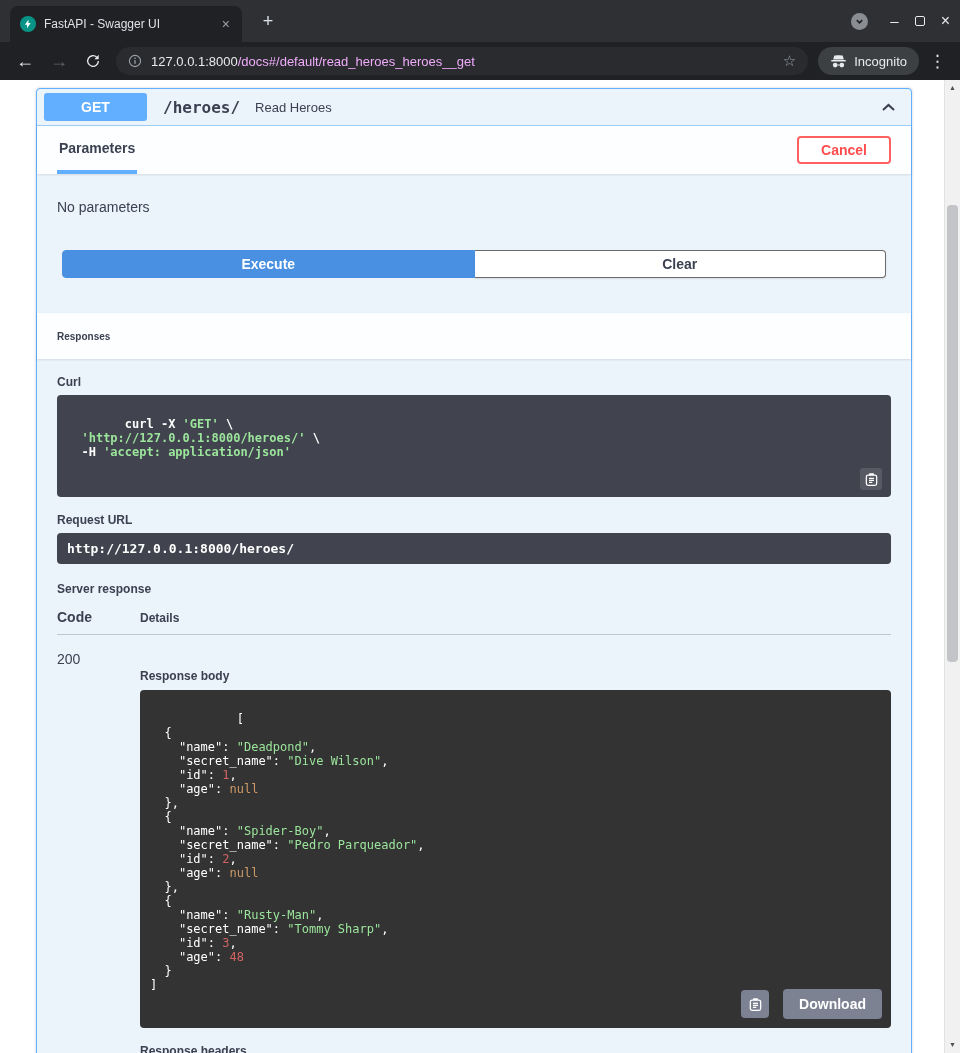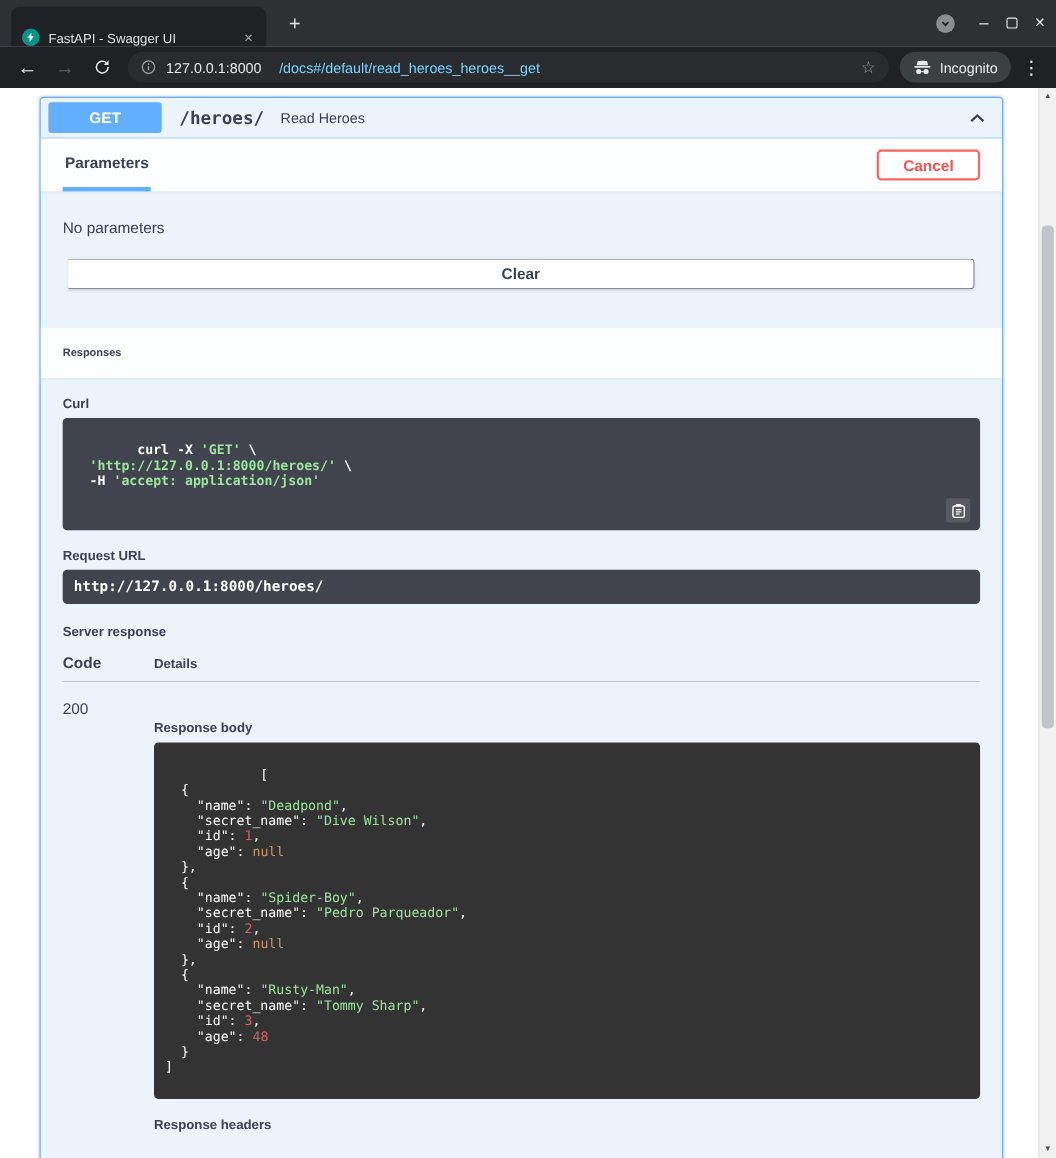--- a/index.html
+++ b/index.html
@@ -2,21 +2,21 @@
 <html><head>
 <meta charset="utf-8">
 <style>
   * { box-sizing: border-box; margin: 0; padding: 0; }
   html, body { width: 960px; height: 1053px; overflow: hidden; background: #fff;
     font-family: "Liberation Sans", sans-serif; }
 
   
   .titlebar { position: absolute; top: 0; left: 0; width: 100%; height: 42px; background: #2e3033; }
   .tab { position: absolute; left: 10px; top: 6px; width: 232px; height: 36px; background: #202124;
-    border-radius: 8px 8px 0 0; display: flex; align-items: flex-end; padding: 0 10px; }
+    border-radius: 8px 8px 0 0; display: flex; align-items: center; padding: 0 10px; }
   .favicon { width: 16px; height: 16px; border-radius: 50%; background: #079486; display: flex;
     align-items: center; justify-content: center; margin-right: 8px; flex: none; }
   .favicon svg { display: block; }
   .tab-title { color: #dee1e6; font-size: 12px; flex: 1; white-space: nowrap; overflow: hidden; }
   .tab-close { color: #9aa0a6; font-size: 14px; padding: 0 2px; }
   .newtab-btn { position: absolute; left: 256px; top: 10px; color: #dee1e6; font-size: 18px;
     width: 24px; height: 24px; text-align: center; line-height: 23px; }
   .win-controls { position: absolute; right: 10px; top: 9px; display: flex; align-items: center; gap: 16px; }
   .tabsearch { width: 17px; height: 17px; border-radius: 50%; background: #8a8d91; display: flex;
     align-items: center; justify-content: center; margin-right: 6px; }
@@ -27,21 +27,21 @@
   .toolbar { position: absolute; top: 42px; left: 0; width: 100%; height: 38px; background: #202124;
     display: flex; align-items: center; }
   .nav-ico { font-size: 18px; color: #e8eaed; margin-left: 16px; line-height: 1; }
   .nav-ico.disabled { color: #5f6368; }
   .reload-btn { margin-left: 17px; display: flex; }
   .omnibox { flex: 1; height: 28px; margin-left: 15px; background: #292b2e; border-radius: 14px;
     display: flex; align-items: center; padding: 0 12px; min-width: 0; }
   .info-ico { display: flex; margin-right: 9px; flex: none; }
   .url-text { flex: 1; font-size: 13px; white-space: nowrap; overflow: hidden; }
   .url-host { color: #e8eaed; }
-  .url-path { color: #7dd3fc; margin-left: 16px; }
+  .url-path { color: #f0abfc; }
   .star-ico { color: #9aa0a6; font-size: 15px; margin-left: 8px; flex: none; }
   .incog-chip { height: 28px; margin: 0 10px; background: #3c4043; border-radius: 14px; display: flex;
     align-items: center; padding: 0 12px; gap: 7px; flex: none; }
   .incog-label { color: #e8eaed; font-size: 13px; }
   .kebab { color: #e8eaed; font-size: 17px; margin-right: 14px; flex: none; }
 
   
   .page { position: absolute; top: 80px; left: 0; right: 16px; bottom: 0; background: #fff;
     overflow: hidden; color: #3b4151; }
   .opblock { margin: 8px 32px 0 36px; border: 1px solid #61affe; border-radius: 4px;
@@ -57,21 +57,21 @@
   .collapse-btn { margin-left: auto; display: flex; padding: 4px; }
 
   .section-header { background: rgba(255,255,255,.85); height: 48px; display: flex;
     align-items: center; justify-content: space-between; padding: 0 20px;
     box-shadow: 0 1px 2px rgba(0,0,0,.1); }
   .param-tab { height: 48px; display: flex; align-items: center; border-bottom: 4px solid #61affe;
     font-weight: bold; font-size: 14px; padding: 0 2px; }
   .btn-cancel { background: #fff; border: 2px solid #ff6060; color: #ff4c4c; font-weight: bold;
     font-size: 14px; border-radius: 4px; padding: 4px 22px; }
 
-  .params-body { padding: 25px 20px 20px; font-size: 14px; }
+  .params-body { padding: 25px 20px 35px; font-size: 14px; }
   .execute-row { display: flex; padding: 0 25px 35px; }
   .btn-execute { flex: 1; background: #4990e2; border: 1px solid #4990e2; color: #fff; font-weight: bold;
     font-size: 14px; height: 28px; border-radius: 4px 0 0 4px; }
   .btn-clear { flex: 1; background: #fff; border: 1px solid #6b6b6b; border-left: none; color: #3b4151;
     font-weight: bold; font-size: 14px; height: 28px; border-radius: 0 4px 4px 0;
     box-shadow: 0 1px 2px rgba(0,0,0,.1); }
 
   .responses-header { background: rgba(255,255,255,.85); height: 46px; display: flex; align-items: center;
     padding: 0 20px; font-weight: bold; font-size: 10px; box-shadow: 0 1px 2px rgba(0,0,0,.1); }
   .responses-inner { padding: 16px 20px 30px; }
@@ -206,20 +206,21 @@
     <div class="section-header">
       <span class="param-tab">Parameters</span>
       <button class="btn-cancel">Cancel</button>
     </div>
 
     <div class="params-body">
       <span>No parameters</span>
     </div>
 
     <div class="execute-row">
+      <button class="btn-execute">Execute</button>
       <button class="btn-clear">Clear</button>
     </div>
 
     <div class="responses-header">
       <span>Responses</span>
     </div>
 
     <div class="responses-inner">
 
       <h5 class="blk-label">Curl</h5>
@@ -264,20 +265,30 @@
     <span class="tok-key">"id":</span> <span class="tok-num">2</span>,
     <span class="tok-key">"age":</span> <span class="tok-null">null</span>
   },
   {
     <span class="tok-key">"name":</span> <span class="tok-str">"Rusty-Man"</span>,
     <span class="tok-key">"secret_name":</span> <span class="tok-str">"Tommy Sharp"</span>,
     <span class="tok-key">"id":</span> <span class="tok-num">3</span>,
     <span class="tok-key">"age":</span> <span class="tok-num">48</span>
   }
 ]</span>
+            <div class="body-actions">
+              <button class="copy-btn-body">
+                <svg width="15" height="15" viewBox="0 0 18 18">
+                    <rect x="2.8" y="3.6" width="12.4" height="12.4" rx="2.2" fill="none" stroke="#fff" stroke-width="1.5"></rect>
+                    <path stroke="#fff" stroke-width="1.3" fill="none" d="M6 7.6h6M6 10h6M6 12.4h4"></path>
+                    <rect x="6" y="1.4" width="6" height="2.6" rx="1" fill="#fff"></rect>
+                  </svg>
+              </button>
+              <button class="btn-download">Download</button>
+            </div>
           </div>
 
           <h5 class="blk-label headers-label">Response headers</h5>
 
         </div>
       </div>
 
     </div>
   </div>
 </div>

